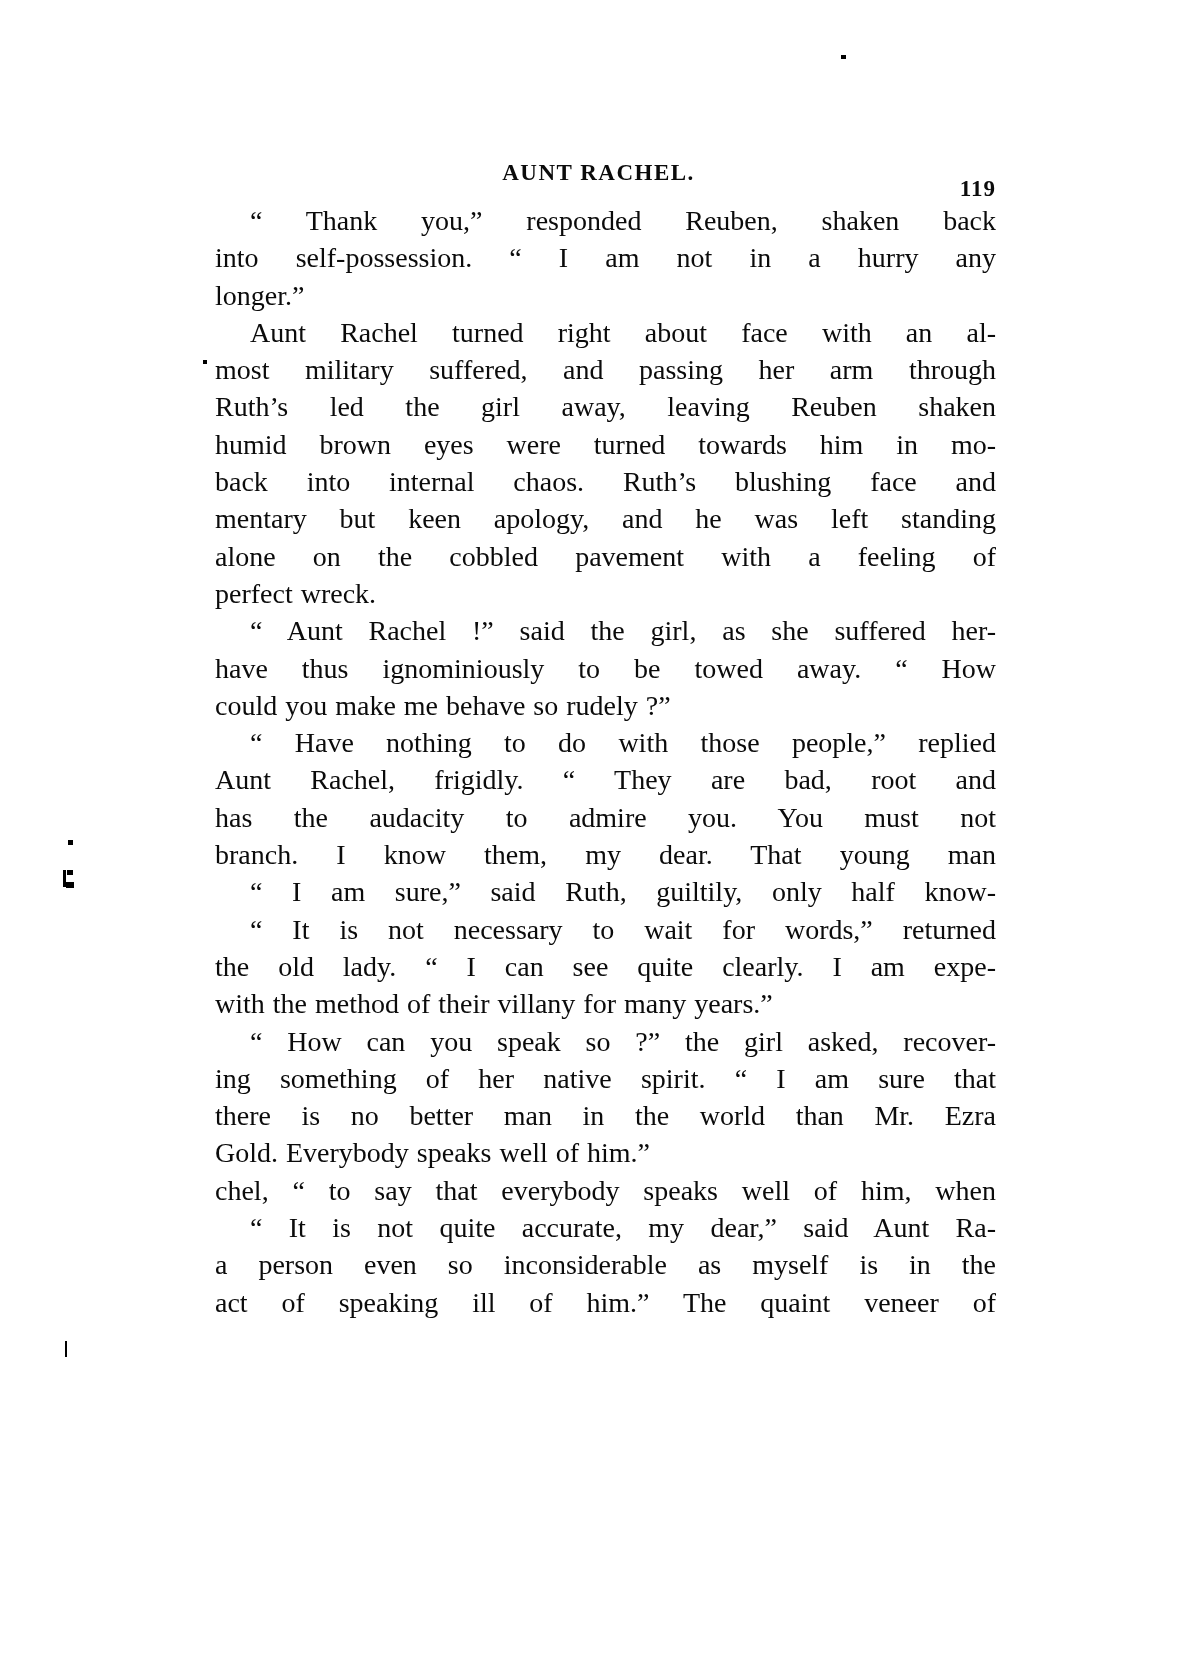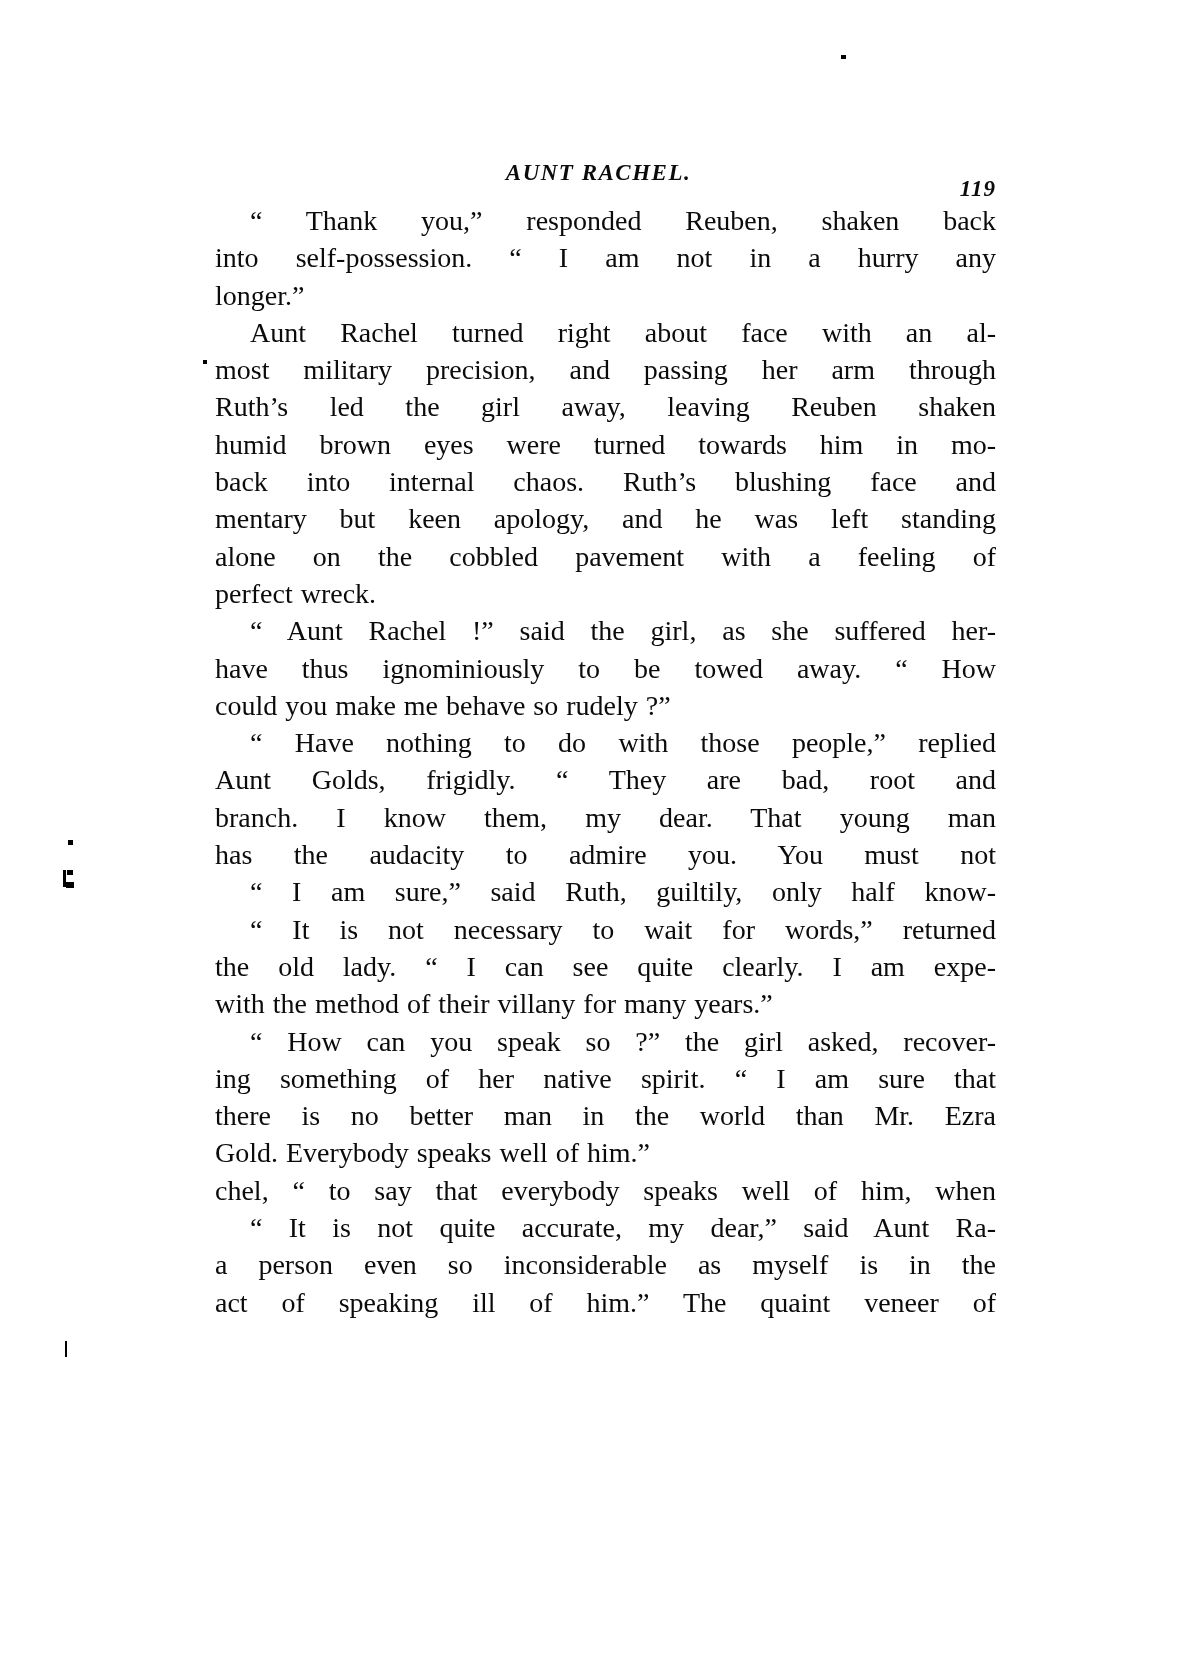--- a/index.html
+++ b/index.html
@@ -13,21 +13,20 @@
     overflow: hidden;
   }
   
   .runhead {
     position: absolute;
     left: 215px;
     top: 160px;
     width: 781px;
     height: 32px;
     font-weight: bold;
-    font-style: italic;
   }
   .runhead .title {
     position: absolute;
     left: 50%;
     transform: translateX(-50%);
     margin-left: -7px;
     top: 0;
     font-size: 23px;
     letter-spacing: 1.5px;
     white-space: nowrap;
@@ -96,34 +95,34 @@
   <div class="runhead">
     <span class="title">AUNT RACHEL.</span>
     <span class="pagenum">119</span>
   </div>
 
   <div class="textblock">
       <div class="line indent">“ Thank you,” responded Reuben, shaken back</div>
       <div class="line">into self-possession.  “ I am not in a hurry any</div>
       <div class="line flush">longer.”</div>
       <div class="line indent">Aunt Rachel turned right about face with an al-</div>
-      <div class="line">most military precision, and passing her arm through</div>
+      <div class="line">most military suffered, and passing her arm through</div>
       <div class="line">Ruth’s led the girl away, leaving Reuben shaken</div>
       <div class="line">humid brown eyes were turned towards him in mo-</div>
       <div class="line">back into internal chaos.  Ruth’s blushing face and</div>
       <div class="line">mentary but keen apology, and he was left standing</div>
       <div class="line">alone on the cobbled pavement with a feeling of</div>
       <div class="line flush">perfect wreck.</div>
       <div class="line indent">“ Aunt Rachel !” said the girl, as she suffered her-</div>
       <div class="line">have thus ignominiously to be towed away.  “ How</div>
       <div class="line flush">could you make me behave so rudely ?”</div>
       <div class="line indent">“ Have nothing to do with those people,” replied</div>
-      <div class="line">Aunt Golds, frigidly.  “ They are bad, root and</div>
+      <div class="line">Aunt Rachel, frigidly.  “ They are bad, root and</div>
+      <div class="line">has the audacity to admire you.  You must not</div>
       <div class="line">branch.  I know them, my dear.  That young man</div>
-      <div class="line">has the audacity to admire you.  You must not</div>
       <div class="line indent">“ I am sure,” said Ruth, guiltily, only half know-</div>
       <div class="line indent">“ It is not necessary to wait for words,” returned</div>
       <div class="line">the old lady.  “ I can see quite clearly.  I am expe-</div>
       <div class="line flush">with the method of their villany for many years.”</div>
       <div class="line indent">“ How can you speak so ?” the girl asked, recover-</div>
       <div class="line">ing something of her native spirit.  “ I am sure that</div>
       <div class="line">there is no better man in the world than Mr. Ezra</div>
       <div class="line flush">Gold.   Everybody speaks well of him.”</div>
       <div class="line">chel, “ to say that everybody speaks well of him, when</div>
       <div class="line indent">“ It is not quite accurate, my dear,” said Aunt Ra-</div>

